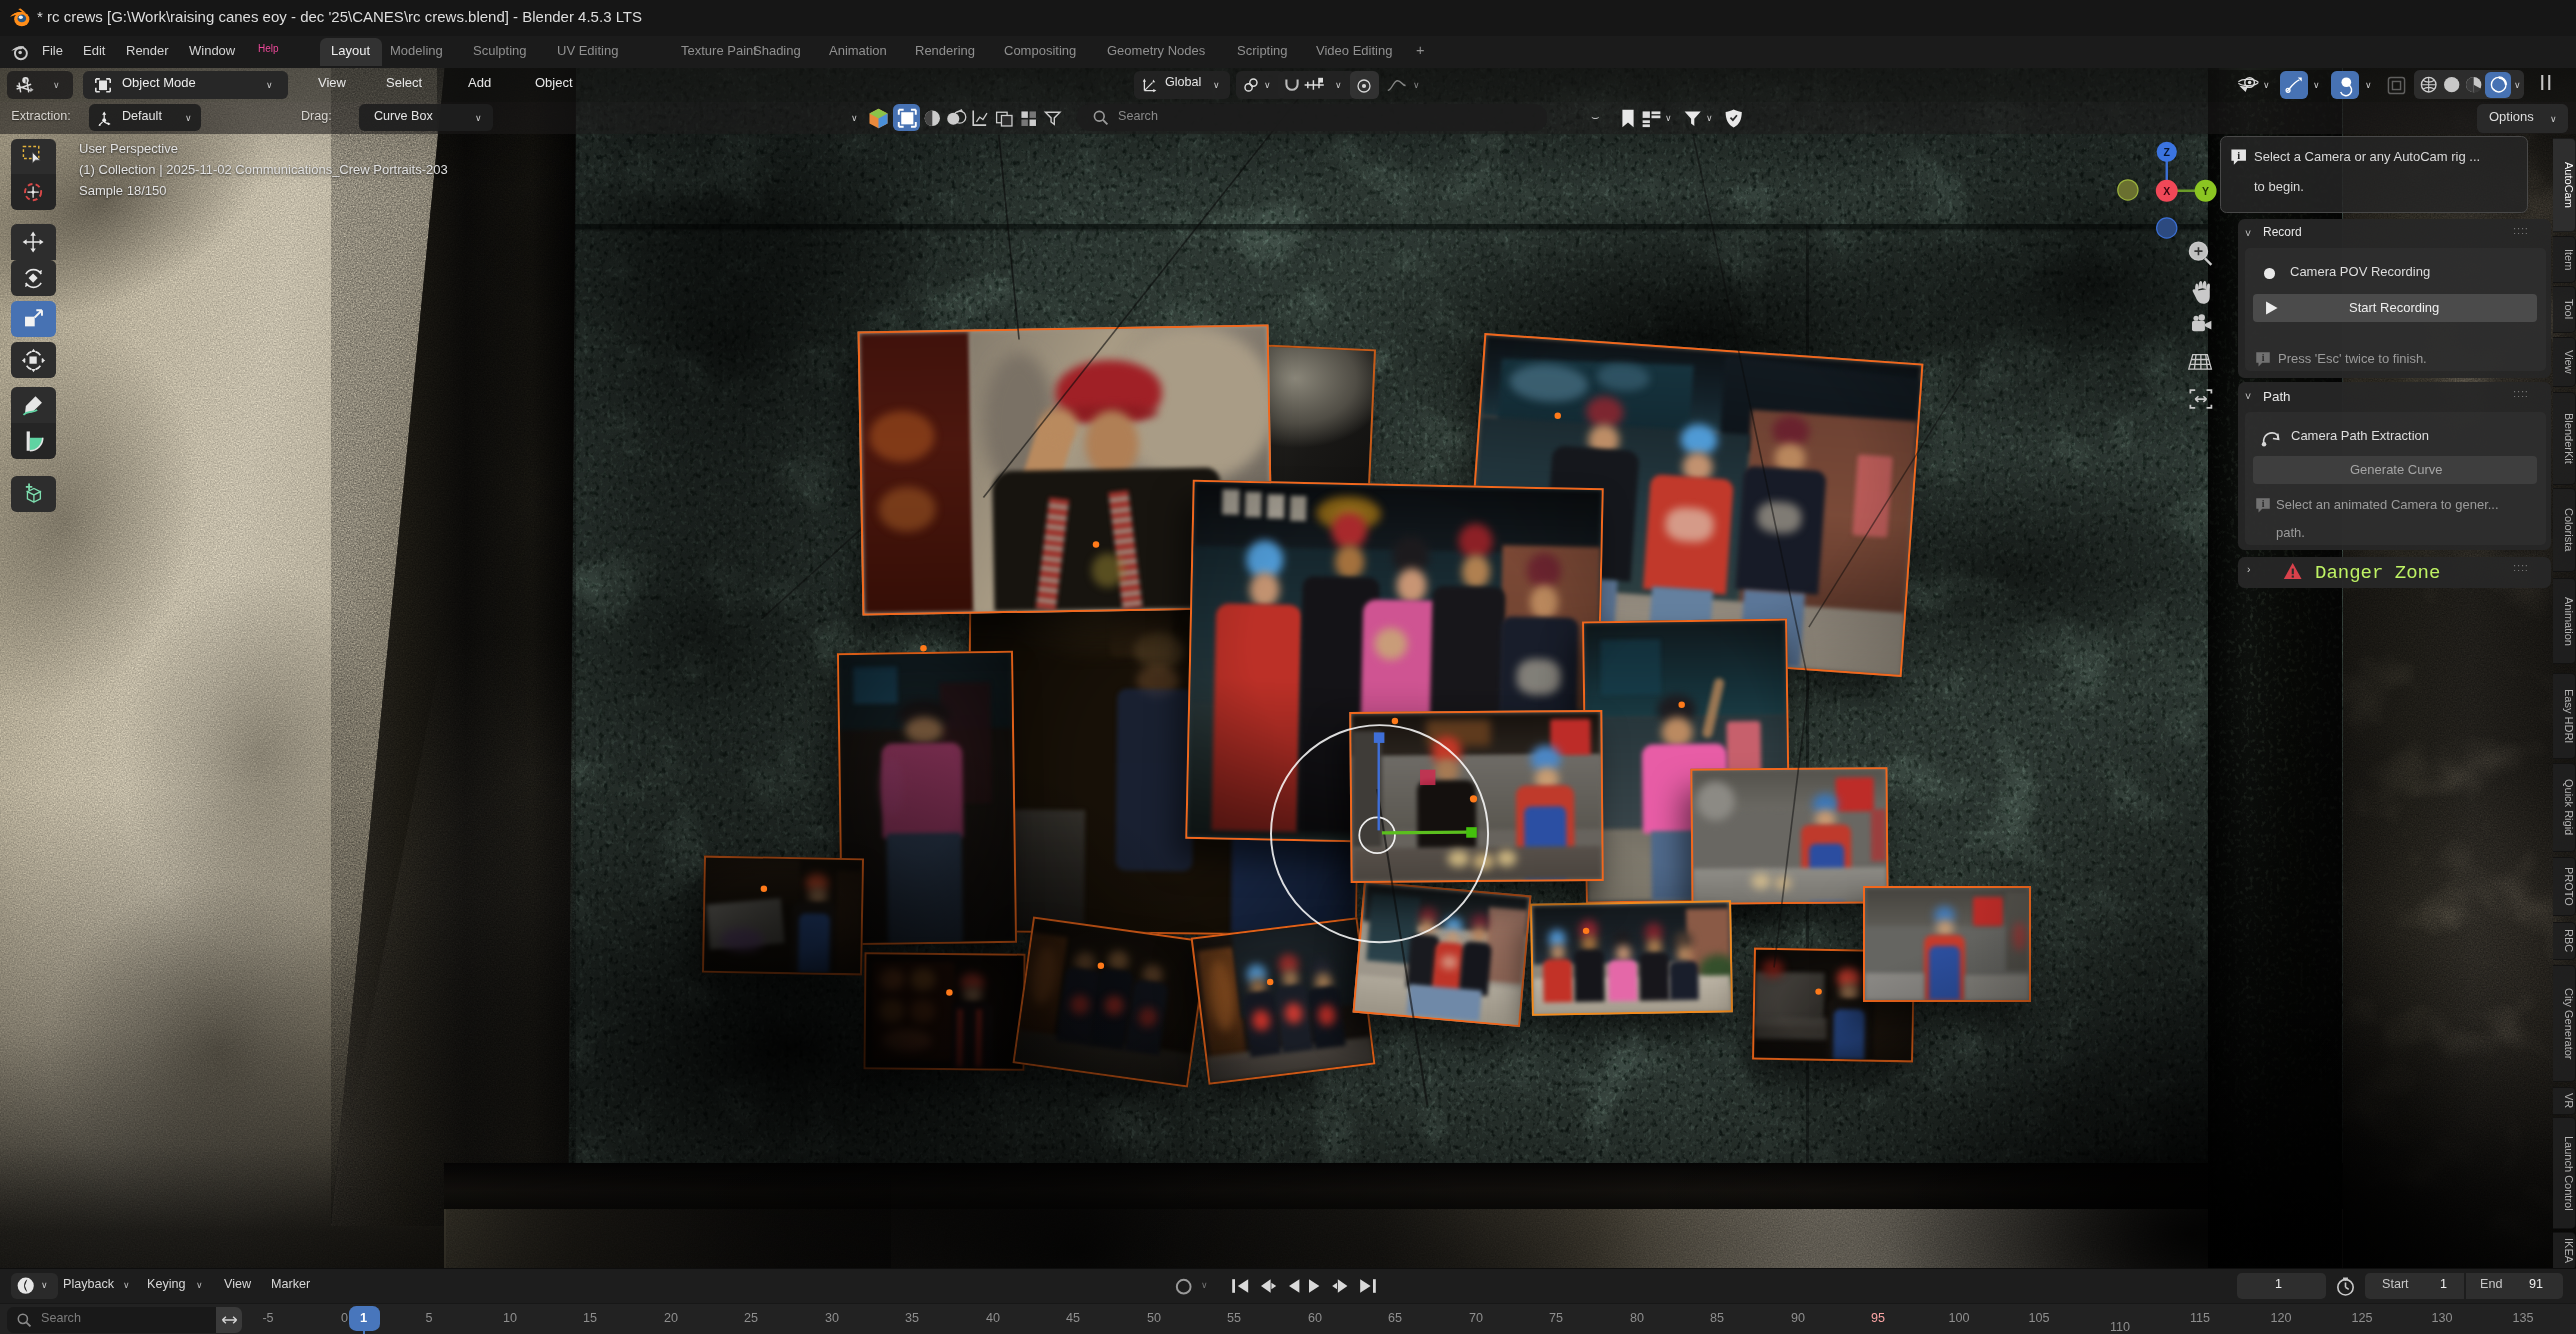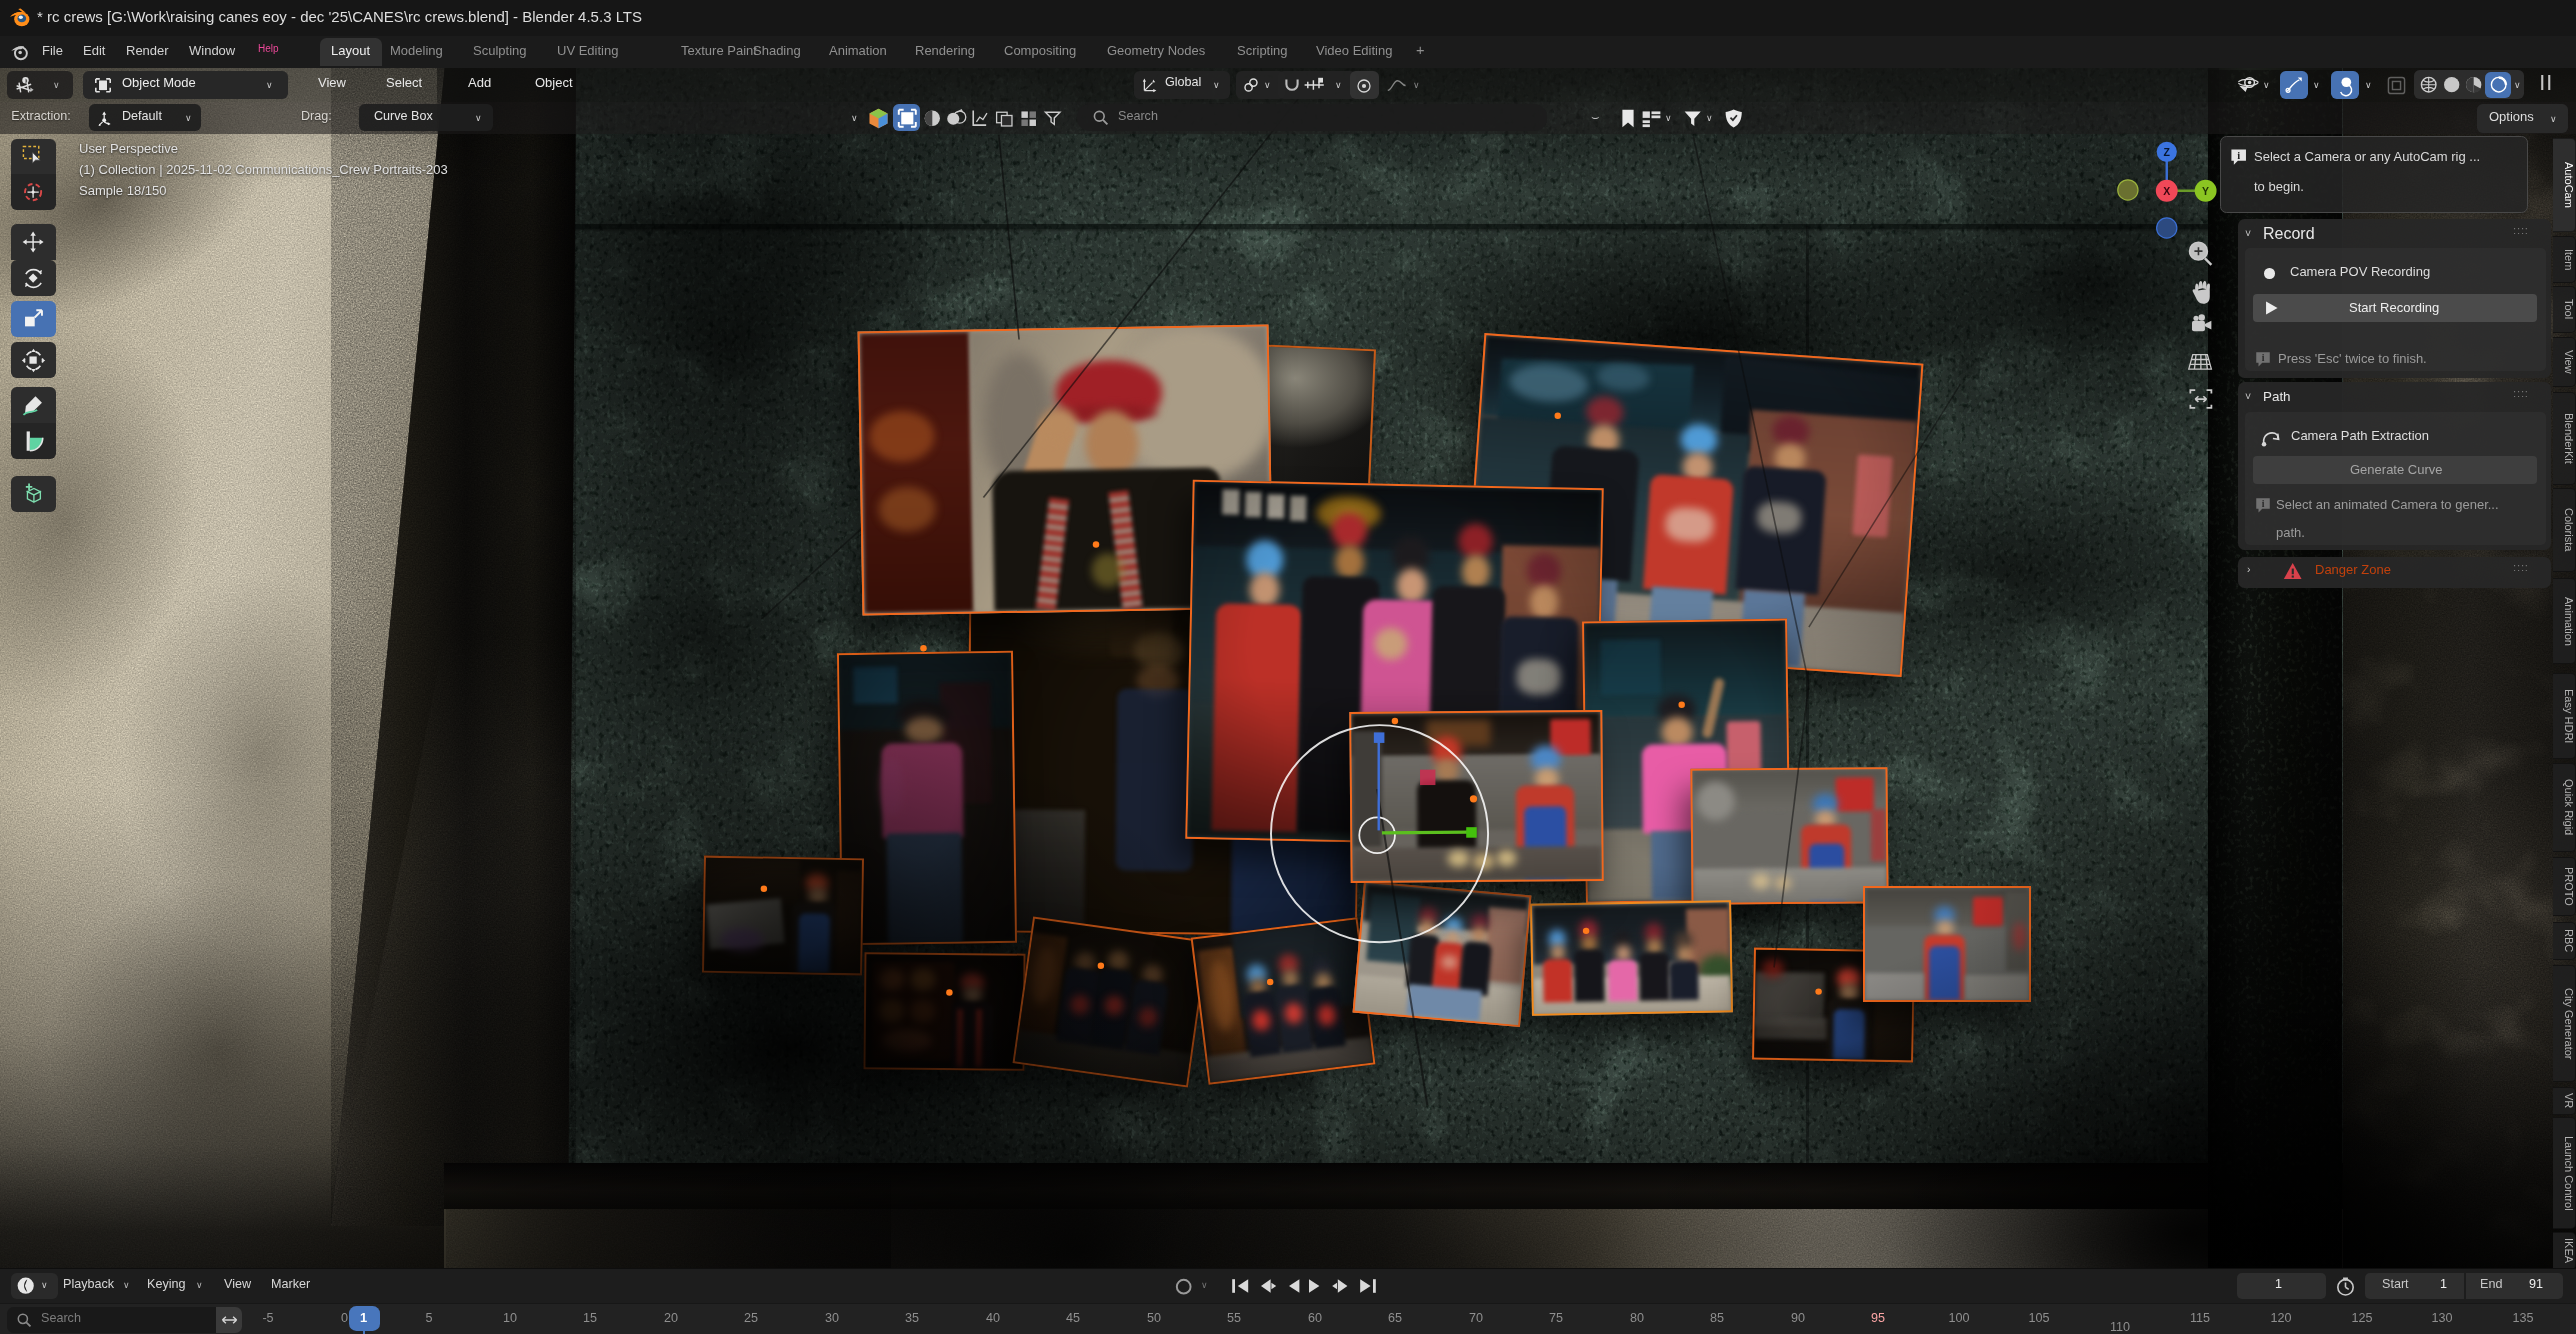--- a/index.html
+++ b/index.html
@@ -788,21 +788,21 @@
   <div class="abs" style="left:2220px;top:136px;width:306px;height:75px;background:rgba(38,38,38,0.85);border:0.8px solid #484848;border-radius:6.5px;"></div>
   <svg style="left:2229px;top:147px;" width="19.4" height="19.4" viewBox="0 0 24 24">
     <path d="M3 3 h18 v14 h-10 l-5 5 v-5 h-3 z" fill="#e5e5e5"></path>
     <text x="12" y="14.5" font-size="13" font-weight="bold" fill="#222" text-anchor="middle" font-family="Liberation Serif">i</text>
   </svg>
   <div class="txt" style="left:2254px;top:149px;font-size:13px;color:#d9d9d9;">Select a Camera or any AutoCam rig ...</div>
   <div class="txt" style="left:2254px;top:179px;font-size:13px;color:#d9d9d9;">to begin.</div>
 
   <div class="abs" style="left:2238px;top:219px;width:313px;height:159px;background:rgba(39,39,39,0.95);border-radius:6.5px;"></div>
   <div class="txt" style="left:2245px;top:227px;font-size:10.5px;color:#c8c8c8;">˅</div>
-  <div class="txt" style="left:2263px;top:225px;font-size:16px;color:#e8e8e8;">Record</div>
+  <div class="txt" style="left:2263px;top:225px;font-size:12px;color:#e8e8e8;">Record</div>
   <div class="txt" style="left:2513px;top:224px;font-size:11.3px;color:#777;letter-spacing:0.8px;">::::</div>
   <div class="abs" style="left:2245px;top:248px;width:301px;height:123px;background:rgba(51,51,51,0.55);border-radius:4.9px;"></div>
   <div class="abs" style="left:2264px;top:268px;width:10.5px;height:10.5px;border-radius:50%;background:#e8e8e8;"></div>
   <div class="txt" style="left:2290px;top:264px;font-size:13px;color:#dedede;">Camera POV Recording</div>
   <div class="abs" style="left:2253px;top:294px;width:284px;height:28px;background:#4b4b4b;border-radius:4px;"></div>
   <svg style="left:2262px;top:299px;" width="18" height="18" viewBox="0 0 22 22">
     <path d="M5 3 l14 8 -14 8 z" fill="#ededed"></path>
   </svg>
   <div class="txt" style="left:2349px;top:300px;font-size:13px;color:#efefef;">Start Recording</div>
   <svg style="left:2254px;top:350px;" width="18" height="18" viewBox="0 0 24 24" opacity="0.55">
@@ -831,21 +831,21 @@
   <div class="txt" style="left:2276px;top:497px;font-size:13px;color:#9b9b9b;">Select an animated Camera to gener...</div>
   <div class="txt" style="left:2276px;top:525px;font-size:13px;color:#9b9b9b;">path.</div>
 
   <div class="abs" style="left:2238px;top:557px;width:313px;height:31px;background:rgba(39,39,39,0.95);border-radius:6.5px;"></div>
   <div class="txt" style="left:2247px;top:563px;font-size:10.5px;color:#c8c8c8;">›</div>
   <svg style="left:2283px;top:562px;" width="19.4" height="18" viewBox="0 0 24 22">
     <path d="M12 1 L23 21 H1 Z" fill="#d8414b"></path>
     <rect x="10.8" y="8" width="2.6" height="7" fill="#2b2b2b"></rect>
     <rect x="10.8" y="16.6" width="2.6" height="2.6" fill="#2b2b2b"></rect>
   </svg>
-  <div class="txt" style="left:2315px;top:562px;font-size:13px;color:#c2410c;">Danger Zone</div>
+  <div class="txt" style="left:2315px;top:562px;font-size:19px;color:#bef264;font-family:Liberation Mono, monospace;">Danger Zone</div>
   <div class="txt" style="left:2513px;top:561px;font-size:11.3px;color:#777;letter-spacing:0.8px;">::::</div>
 
   <div id="tabs" style="position:absolute;left:2553px;top:0;">
     <style>
       .vtab{position:absolute;left:0;width:22px;background:rgba(32,32,32,0.92);border-radius:0 4.9px 4.9px 0;
             color:#b4b4b4;font-size:11px;writing-mode:vertical-rl;text-align:center;
             font-family:"Liberation Sans",sans-serif;border:0.8px solid rgba(0,0,0,0.4);border-left:none;}
     </style>
     <div class="vtab" style="top:138px;height:92px;background:#2e2e2e;color:#fff;">AutoCam</div>
     <div class="vtab" style="top:236px;height:45px;">Item</div>

